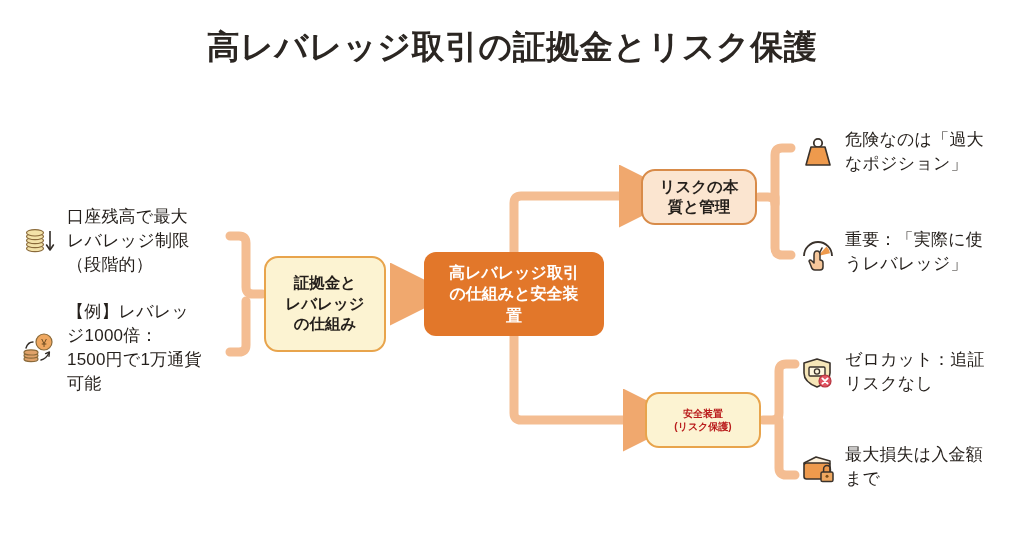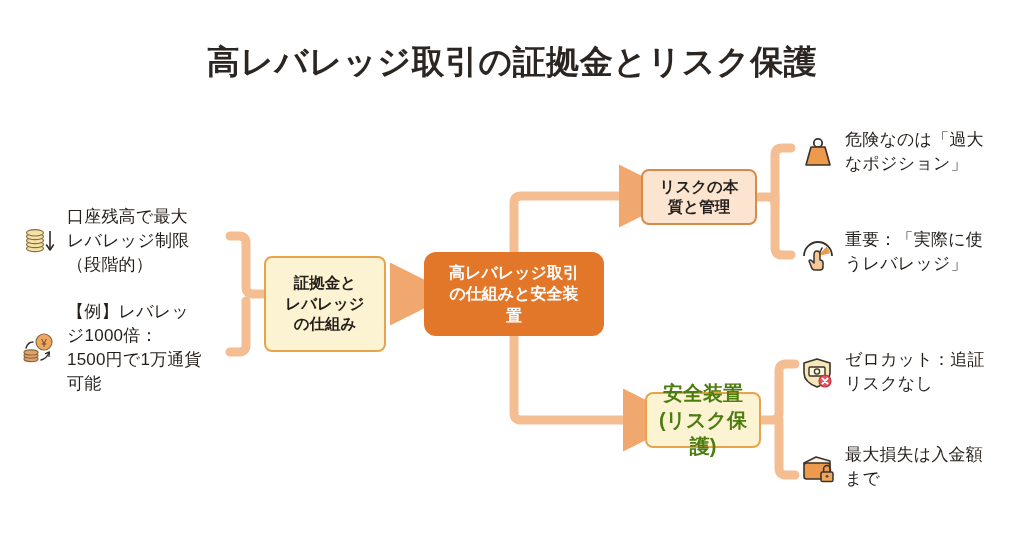--- a/index.html
+++ b/index.html
@@ -13,21 +13,21 @@
     height: 541px;
     background: #ffffff;
     font-family: "Liberation Sans", "DejaVu Sans", sans-serif;
     overflow: hidden;
   }
 
   
   #title {
     position: absolute;
     left: 0;
-    top: 40px;
+    top: 25px;
     width: 1024px;
     text-align: center;
     font-size: 33px;
     font-weight: bold;
     color: #2b2622;
     letter-spacing: 0.5px;
     white-space: nowrap;
   }
 
   
@@ -41,21 +41,21 @@
   }
 
   
   .node {
     position: absolute;
     box-sizing: border-box;
     display: flex;
     align-items: center;
     justify-content: center;
     text-align: center;
-    border-radius: 8px;
+    border-radius: 14px;
     line-height: 1.32;
     font-weight: bold;
     white-space: pre-line;
   }
 
   #node-center {
     left: 424px;
     top: 252px;
     width: 180px;
     height: 84px;
@@ -87,22 +87,22 @@
     font-size: 15.5px;
   }
 
   #node-safety {
     left: 645px;
     top: 392px;
     width: 116px;
     height: 56px;
     background: #FCF3D2;
     border: 2px solid #E8A44C;
-    color: #4d7c0f;
-    font-size: 20px;
+    color: #b91c1c;
+    font-size: 10px;
   }
 
   
   .leaf {
     position: absolute;
     display: flex;
     align-items: center;
     gap: 9px;
   }
   .leaf-icon {

